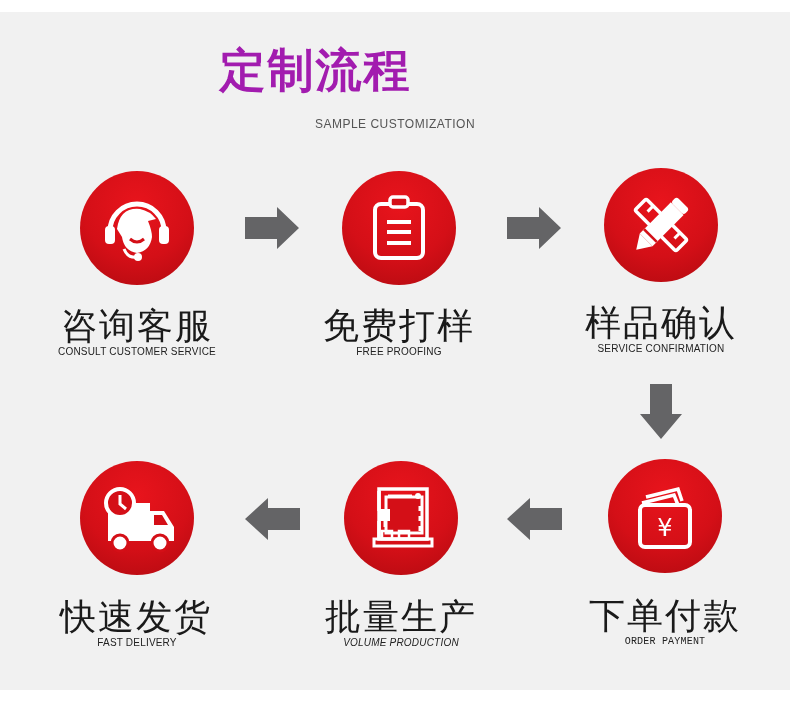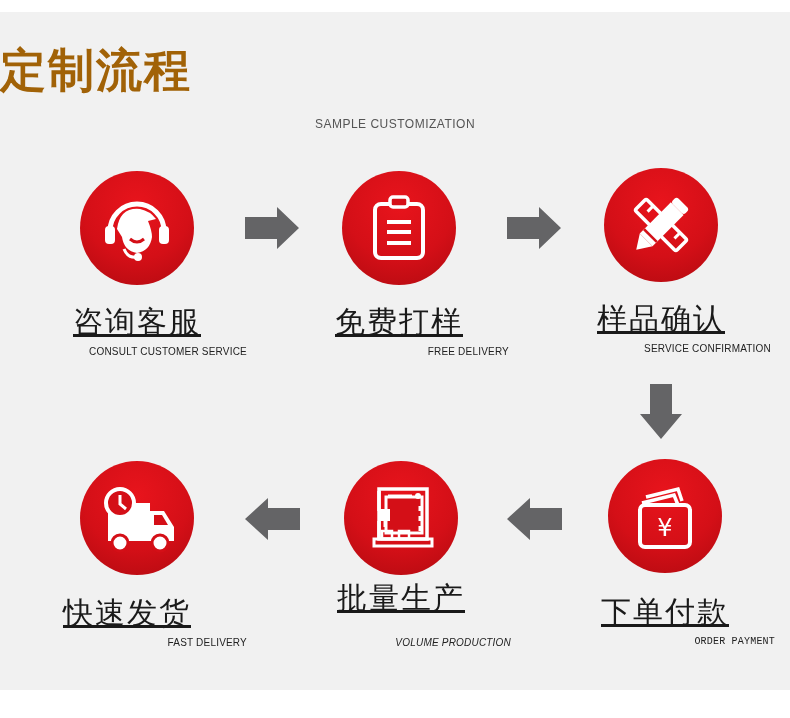--- a/index.html
+++ b/index.html
@@ -1,24 +1,24 @@
 <!DOCTYPE html>
 <html><head>
 <meta charset="utf-8">
 <style>
   html, body { margin:0; padding:0; background:#ffffff; }
   body { width:790px; height:718px; position:relative; overflow:hidden; font-family:"DejaVu Sans", sans-serif; }
   .panel { position:absolute; left:0; top:12px; width:790px; height:678px; background:#f1f1f1; }
-  .title { position:absolute; left:0; width:631px; top:40px; text-align:left; font-size:46px; font-weight:bold; color:#a16207; letter-spacing:2px; }
+  .title { position:absolute; left:0; width:631px; top:40px; text-align:center; font-size:46px; font-weight:bold; color:#a21caf; letter-spacing:2px; }
   .subtitle { position:absolute; left:0; width:790px; top:117px; text-align:center; font-family:"Liberation Sans", sans-serif; font-size:12px; color:#555; letter-spacing:0.5px; }
   .circle { position:absolute; width:114px; height:114px; border-radius:50%;
             background: radial-gradient(circle at 50% 30%, #e8141c 0%, #d40f17 55%, #b00a10 100%); }
   .circle svg { position:absolute; left:0; top:0; width:114px; height:114px; }
-  .cn { position:absolute; width:220px; text-align:center; font-size:30px; color:#1a1a1a; letter-spacing:2px;text-decoration:underline; }
-  .en { position:absolute; width:220px; text-align:right; font-family:"Liberation Sans", sans-serif; font-size:10px; color:#222; letter-spacing:0.2px; }
+  .cn { position:absolute; width:220px; text-align:center; font-size:36px; color:#1a1a1a; letter-spacing:2px; }
+  .en { position:absolute; width:220px; text-align:center; font-family:"Liberation Sans", sans-serif; font-size:10px; color:#222; letter-spacing:0.2px; }
   .arrow { position:absolute; }
 </style>
 </head>
 <body>
 
 <div class="panel"></div>
 
 <div class="title">定制流程</div>
 <div class="subtitle">SAMPLE CUSTOMIZATION</div>
 
@@ -43,21 +43,21 @@
 <div class="circle" style="left:342px;top:171px;">
   <svg viewBox="0 0 114 114">
     <rect x="33" y="33" width="48" height="54" rx="6" fill="none" stroke="#fff" stroke-width="4"></rect>
     <rect x="48" y="26" width="18" height="10" rx="3" fill="#d40f17" stroke="#fff" stroke-width="3.5"></rect>
     <line x1="45" y1="51" x2="69" y2="51" stroke="#fff" stroke-width="4"></line>
     <line x1="45" y1="61" x2="69" y2="61" stroke="#fff" stroke-width="4"></line>
     <line x1="45" y1="72" x2="69" y2="72" stroke="#fff" stroke-width="4"></line>
   </svg>
 </div>
 <div class="cn" style="left:289px;top:302px;text-align:center;">免费打样</div>
-<div class="en" style="left:289px;top:346px;">FREE DELIVERY</div>
+<div class="en" style="left:289px;top:346px;">FREE PROOFING</div>
 
 <svg class="arrow" style="left:507px;top:207px;" width="55" height="42" viewBox="0 0 55 42">
   <polygon points="0,10 32,10 32,0 54,21 32,42 32,32 0,32" fill="#646466"></polygon>
 </svg>
 
 <div class="circle" style="left:604px;top:168px;">
   <svg viewBox="0 0 114 114">
     <g transform="rotate(45 57 57)">
       <rect x="28" y="49" width="58" height="16" rx="2" fill="none" stroke="#fff" stroke-width="3.5"></rect>
       <line x1="38" y1="49" x2="38" y2="57" stroke="#fff" stroke-width="3"></line>
@@ -103,33 +103,33 @@
     <circle cx="74" cy="35" r="3" fill="#fff"></circle>
     <rect x="36" y="48" width="10" height="12" fill="#fff"></rect>
     <line x1="41" y1="60" x2="41" y2="66" stroke="#fff" stroke-width="3"></line>
     <rect x="38" y="70" width="10" height="8" fill="none" stroke="#fff" stroke-width="2.5"></rect>
     <rect x="55" y="70" width="10" height="8" fill="none" stroke="#fff" stroke-width="2.5"></rect>
     <line x1="76" y1="45" x2="76" y2="50" stroke="#fff" stroke-width="3"></line>
     <line x1="76" y1="55" x2="76" y2="60" stroke="#fff" stroke-width="3"></line>
     <line x1="76" y1="65" x2="76" y2="70" stroke="#fff" stroke-width="3"></line>
   </svg>
 </div>
-<div class="cn" style="left:291px;top:578px;">批量生产</div>
+<div class="cn" style="left:291px;top:593px;">批量生产</div>
 <div class="en" style="left:291px;top:637px;font-style:italic;">VOLUME PRODUCTION</div>
 
 <svg class="arrow" style="left:245px;top:498px;" width="55" height="42" viewBox="0 0 55 42">
   <polygon points="55,10 23,10 23,0 0,21 23,42 23,32 55,32" fill="#646466"></polygon>
 </svg>
 
 <div class="circle" style="left:80px;top:461px;">
   <svg viewBox="0 0 114 114">
     <rect x="28" y="42" width="42" height="34" fill="#fff"></rect>
     <path d="M70 50 L84 50 L94 66 L94 80 L70 80 Z" fill="#fff"></path>
     <path d="M74 54 L82 54 L88 64 L74 64 Z" fill="#d40f17"></path>
     <rect x="28" y="72" width="66" height="8" fill="#fff"></rect>
     <circle cx="40" cy="82" r="8" fill="#fff" stroke="#d40f17" stroke-width="3"></circle>
     <circle cx="80" cy="82" r="8" fill="#fff" stroke="#d40f17" stroke-width="3"></circle>
     <circle cx="40" cy="42" r="14" fill="#d40f17" stroke="#fff" stroke-width="4"></circle>
     <path d="M40 34 L40 43 L46 48" fill="none" stroke="#fff" stroke-width="3"></path>
   </svg>
 </div>
-<div class="cn" style="left:17px;top:593px;">快速发货</div>
+<div class="cn" style="left:26px;top:593px;">快速发货</div>
 <div class="en" style="left:27px;top:637px;">FAST DELIVERY</div>
 
 </body></html>

